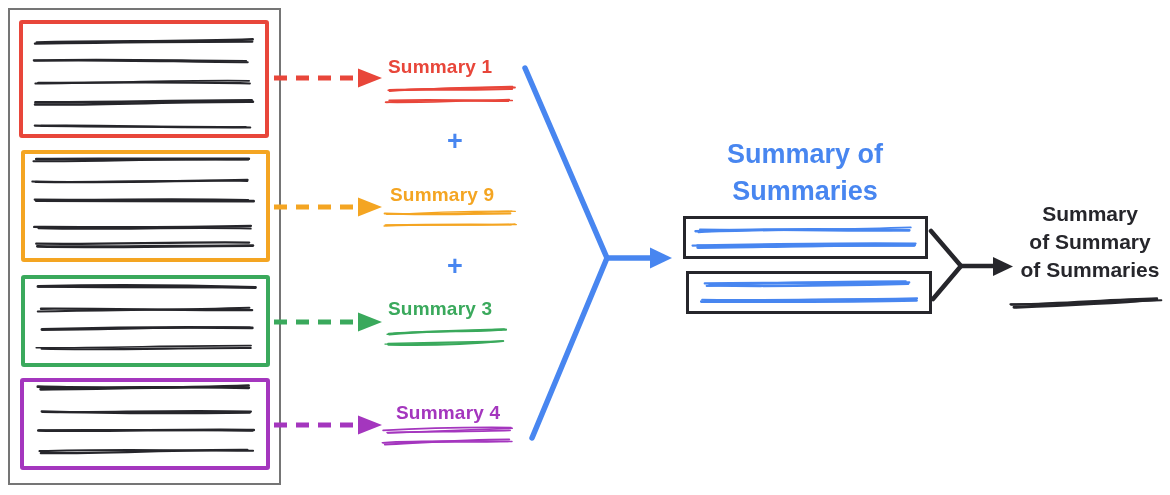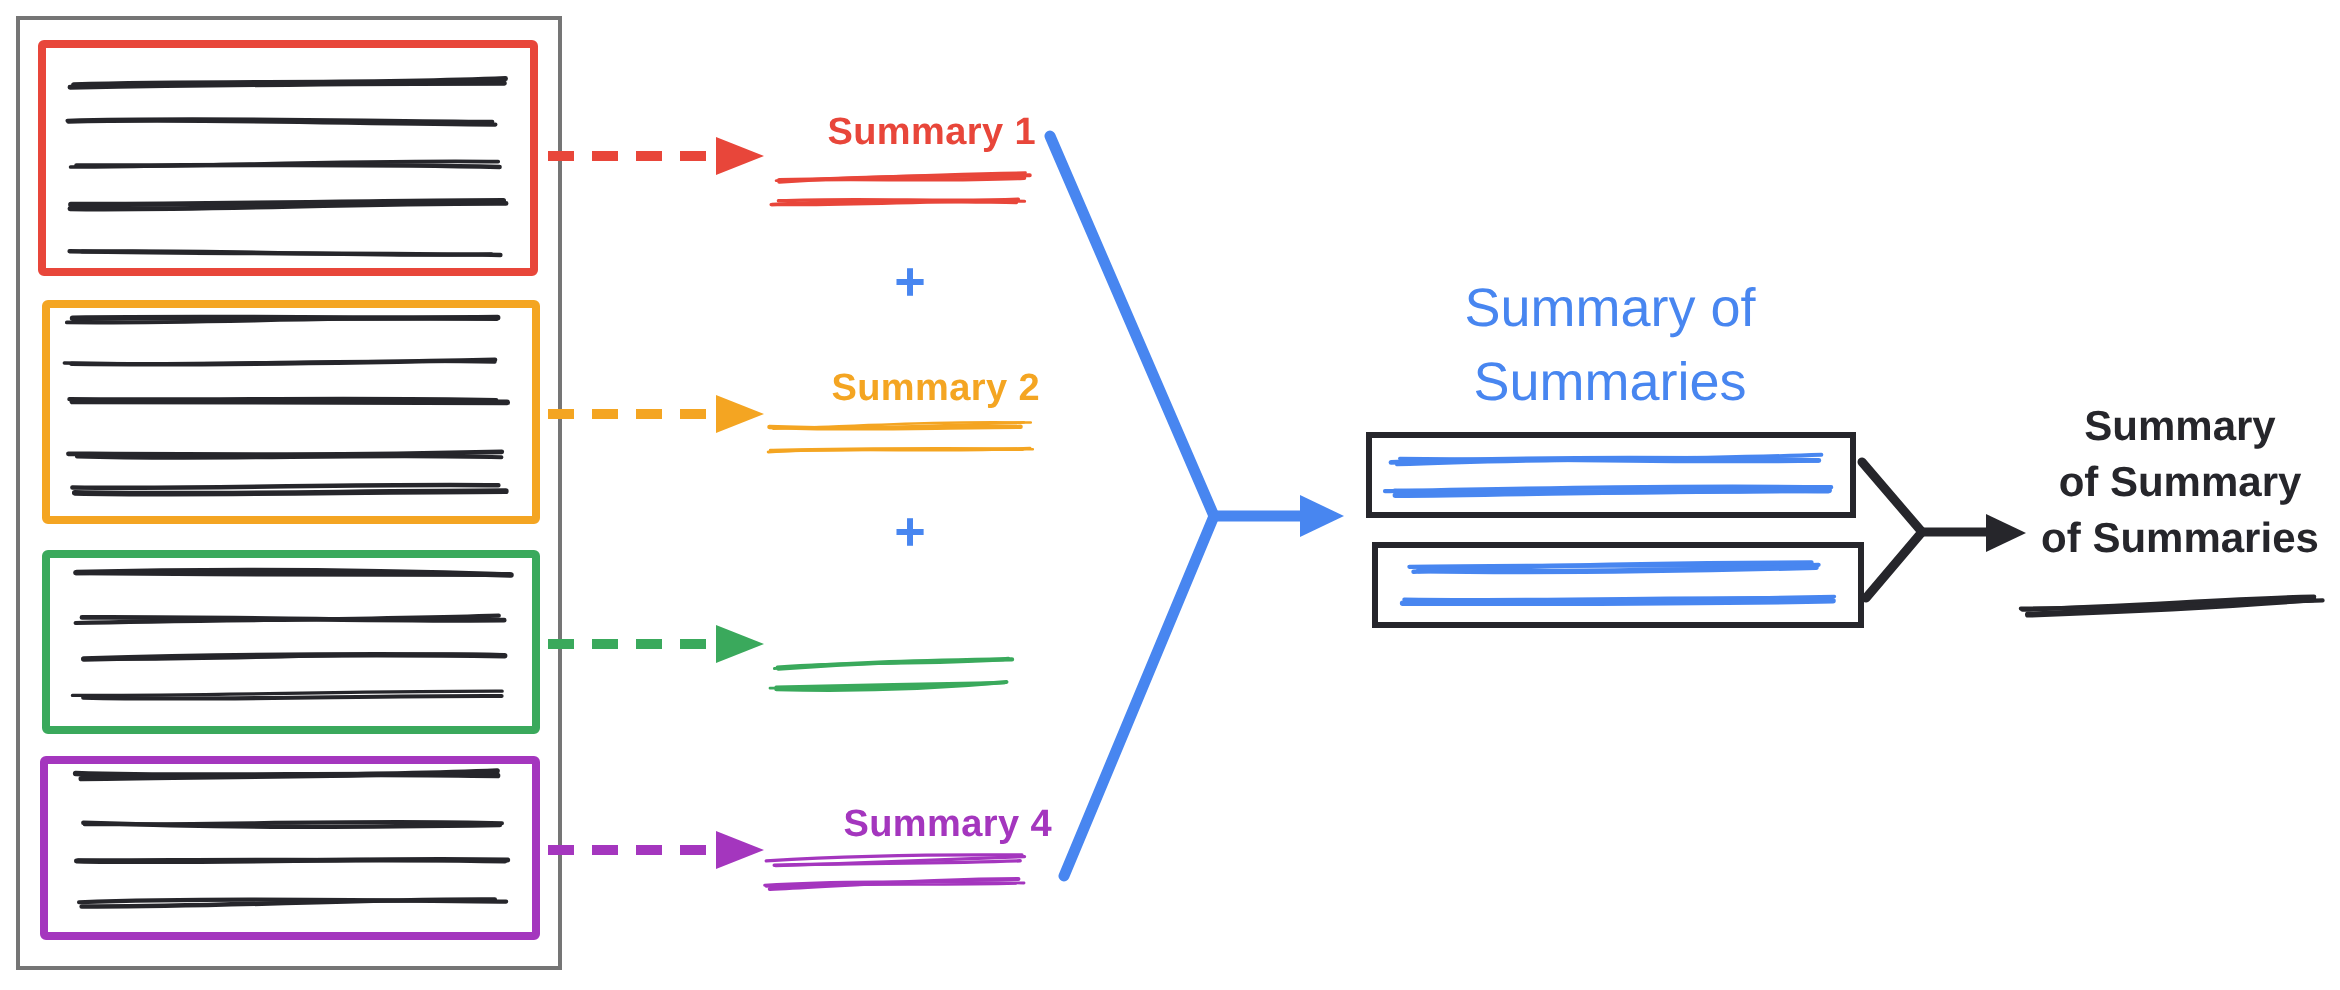--- a/index.html
+++ b/index.html
@@ -21,27 +21,27 @@
   .stroke-orange{stroke:var(--orange);fill:var(--orange);}
   .stroke-green {stroke:var(--green); fill:var(--green);}
   .stroke-purple{stroke:var(--purple);fill:var(--purple);}
   .stroke-blue  {stroke:var(--blue);  fill:var(--blue);}
   .stroke-ink   {stroke:var(--ink);   fill:var(--ink);}
   .dash {fill:none;stroke-width:5;stroke-dasharray:13 9;}
   .shaft{fill:none;stroke-width:5;stroke-linecap:round;stroke-linejoin:round;}
   .fork {fill:none;stroke-width:4.5;stroke-linecap:round;stroke-linejoin:round;}
   .head {stroke:none;}
   
-  .lbl{position:absolute;width:130px;text-align:right;font-size:19px;font-weight:600;letter-spacing:.2px;}
+  .lbl{position:absolute;width:130px;text-align:left;font-size:19px;font-weight:600;letter-spacing:.2px;}
   .c-red{color:var(--red);} .c-orange{color:var(--orange);}
   .c-green{color:var(--green);} .c-purple{color:var(--purple);}
   .plus{position:absolute;left:440px;width:30px;text-align:center;
         font-size:27px;font-weight:700;color:var(--blue);}
   .sos-title{position:absolute;left:688px;top:136px;width:234px;text-align:center;
-        font-size:27px;font-weight:400;line-height:1.37;color:var(--blue);}
+        font-size:27px;font-weight:700;line-height:1.37;color:var(--blue);}
   .sbox{position:absolute;box-sizing:border-box;border:3px solid var(--ink);background:transparent;}
   .sbox1{left:683px;top:216px;width:245px;height:43px;}
   .sbox2{left:686px;top:271px;width:246px;height:43px;}
   .final-title{position:absolute;left:1008px;top:200px;width:164px;text-align:center;
         font-size:21px;font-weight:600;line-height:28px;color:var(--ink);}
 </style>
 </head>
 <body>
 
 <div id="canvas">
@@ -182,21 +182,22 @@
     </g>
 
     <g class="stroke-ink">
         <path d="M 1014.0 307.3 C 1064.9 305.4, 1110.3 303.3, 1156.6 299.6" fill="none" stroke-width="3.00" stroke-linecap="round"></path>
         <path d="M 1011.3 304.7 C 1064.0 303.5, 1110.5 299.5, 1157.0 298.4" fill="none" stroke-width="2.32" stroke-linecap="round"></path>
         <path d="M 1010.4 304.3 C 1065.6 303.8, 1109.7 301.8, 1161.3 300.2" fill="none" stroke-width="2.05" stroke-linecap="round"></path>
       </g>
   </svg>
 
   <div class="lbl c-red" style="left:388px;top:56px;">Summary 1</div>
-  <div class="lbl c-orange" style="left:390px;top:184px;">Summary 2</div>
+  <div class="lbl c-orange" style="left:390px;top:184px;">Summary 9</div>
+  <div class="lbl c-green" style="left:388px;top:298px;">Summary 3</div>
   <div class="lbl c-purple" style="left:396px;top:402px;">Summary 4</div>
 
   <div class="plus" style="top:126px;">+</div>
   <div class="plus" style="top:251px;">+</div>
 
   <div class="sos-title">Summary of Summaries</div>
 
   <div class="final-title">
     <div>Summary</div>
     <div>of Summary</div>

